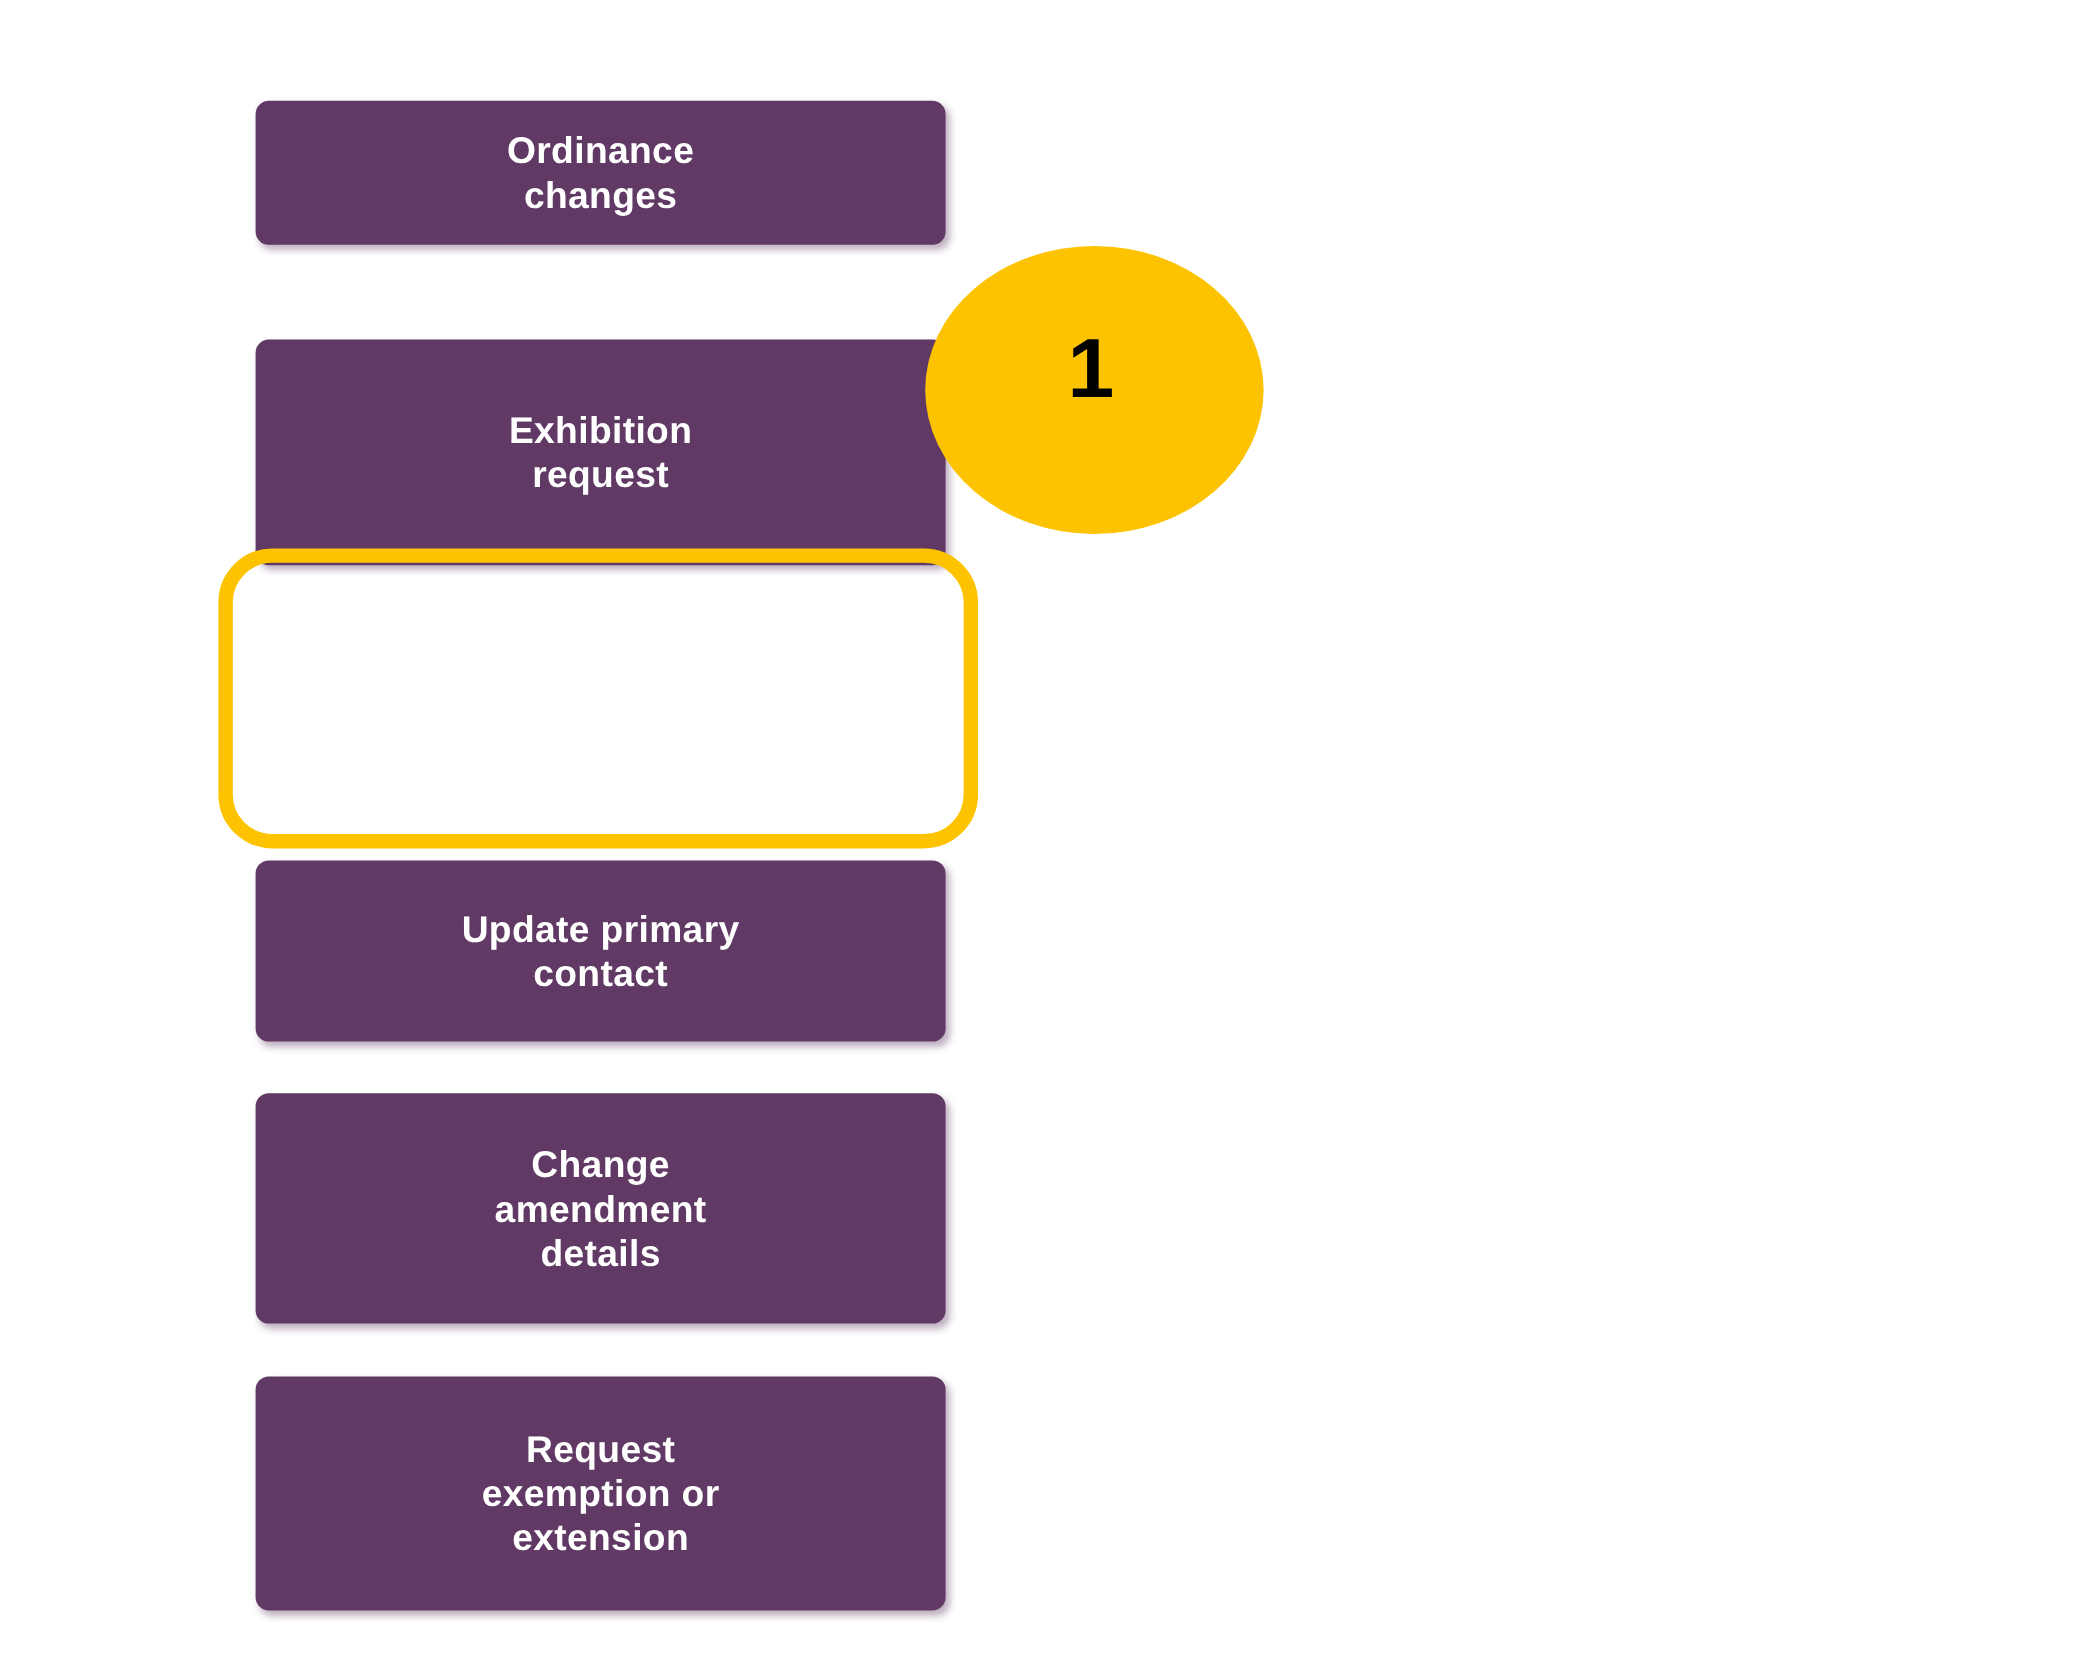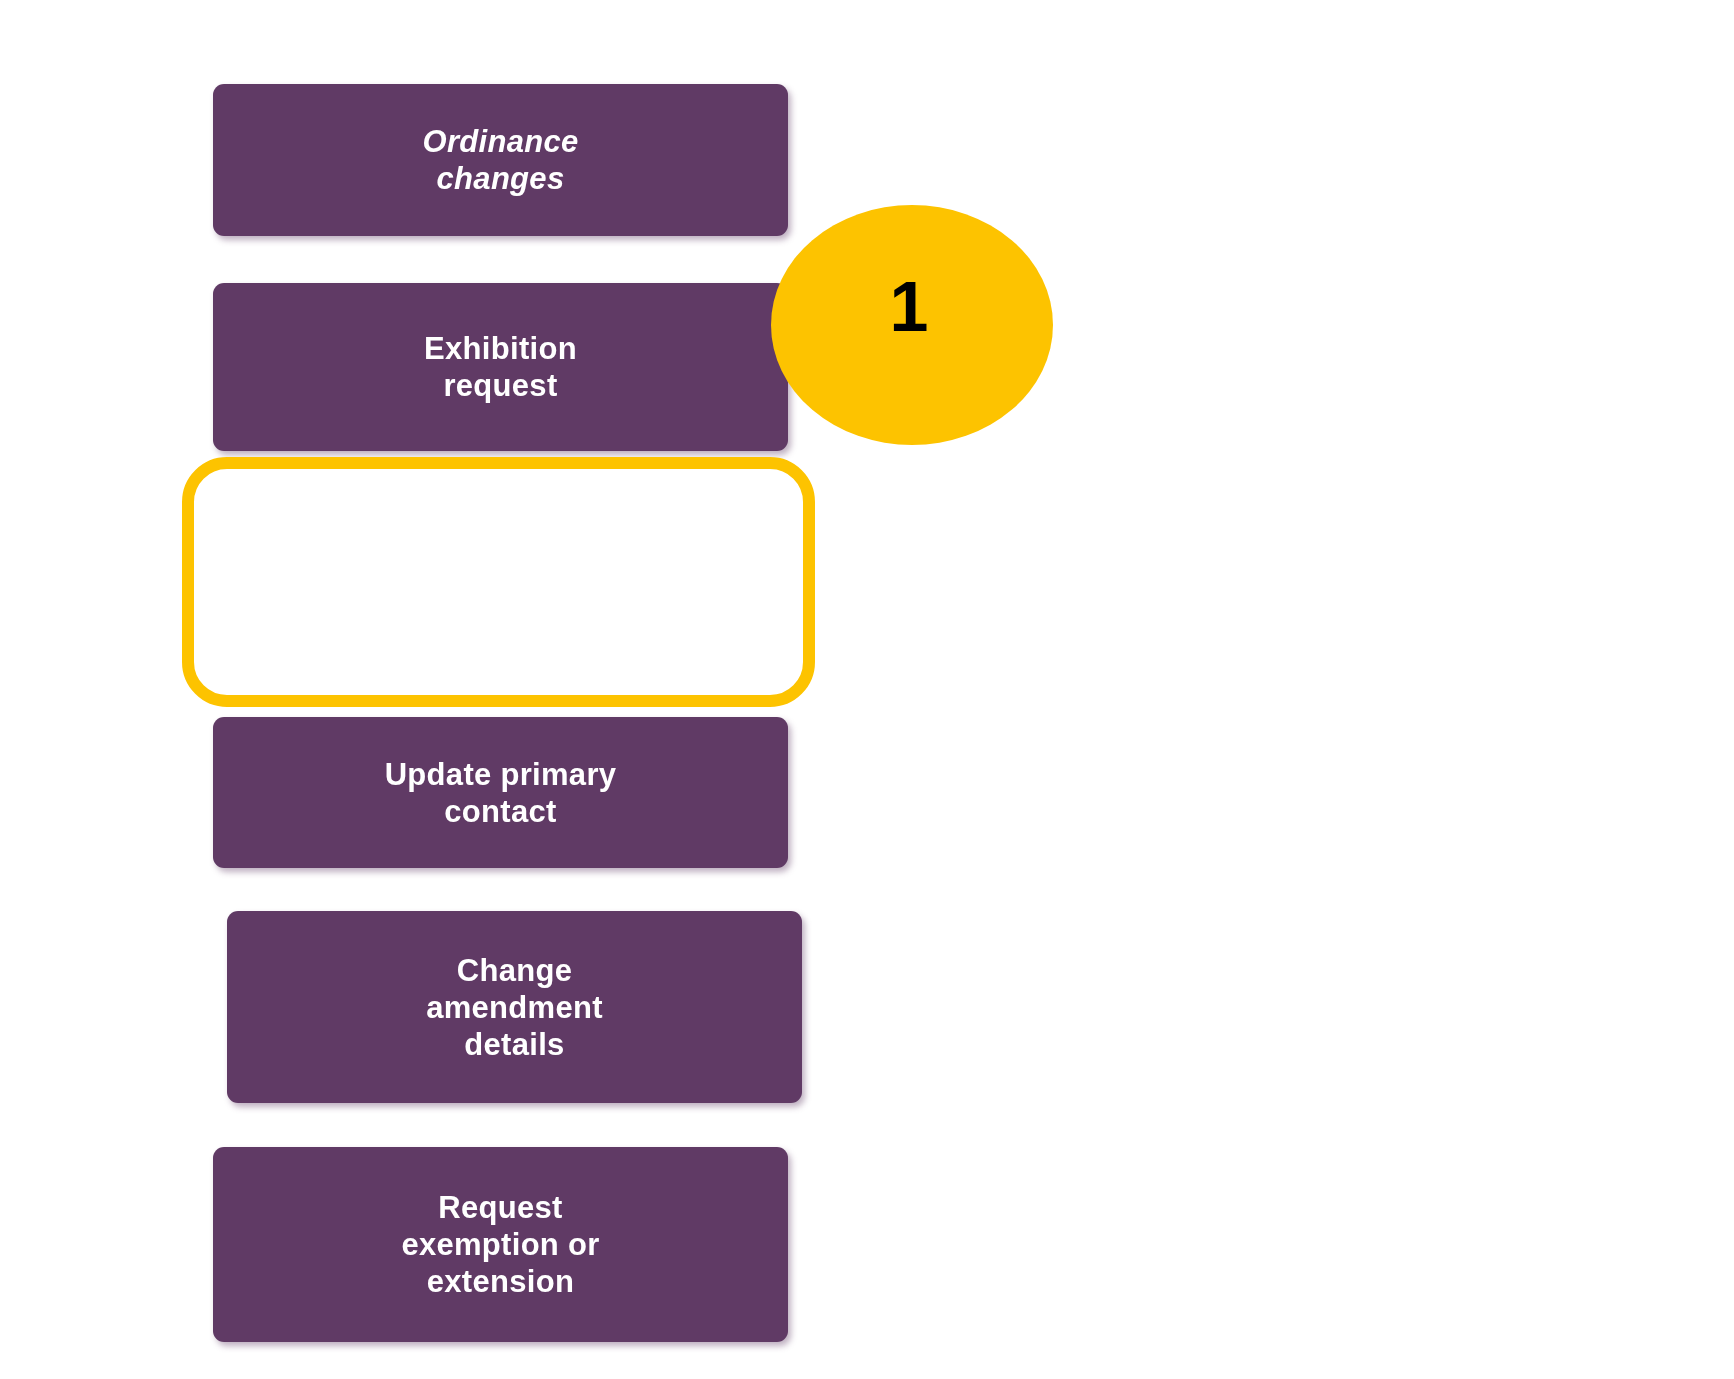--- a/index.html
+++ b/index.html
@@ -28,25 +28,25 @@
     letter-spacing: 0.3px;
     text-align: center;
     white-space: pre-line;
     display: flex;
     align-items: center;
     justify-content: center;
     box-shadow: 3px 4px 6px rgba(96, 58, 101, 0.40);
     cursor: pointer;
     border: none;
   }
-  .btn-1 { top: 84px;   height: 152px; font-style: italic; }
-  .btn-2 { top: 283px;  height: 168px; }
+  .btn-1 { top: 84px;   height: 120px; }
+  .btn-2 { top: 283px;  height: 188px; }
   .btn-3 { top: 487px;  height: 185px; }
   .btn-4 { top: 717px;  height: 151px; }
-  .btn-5 { top: 911px;  height: 192px; margin-left: 14px; }
+  .btn-5 { top: 911px;  height: 192px; }
   .btn-6 { top: 1147px; height: 195px; }
   .highlight-outline {
     position: absolute;
     left: 182px;
     top: 457px;
     width: 633px;
     height: 250px;
     border: 12px solid #fdc300;
     border-radius: 45px;
     box-sizing: border-box;

